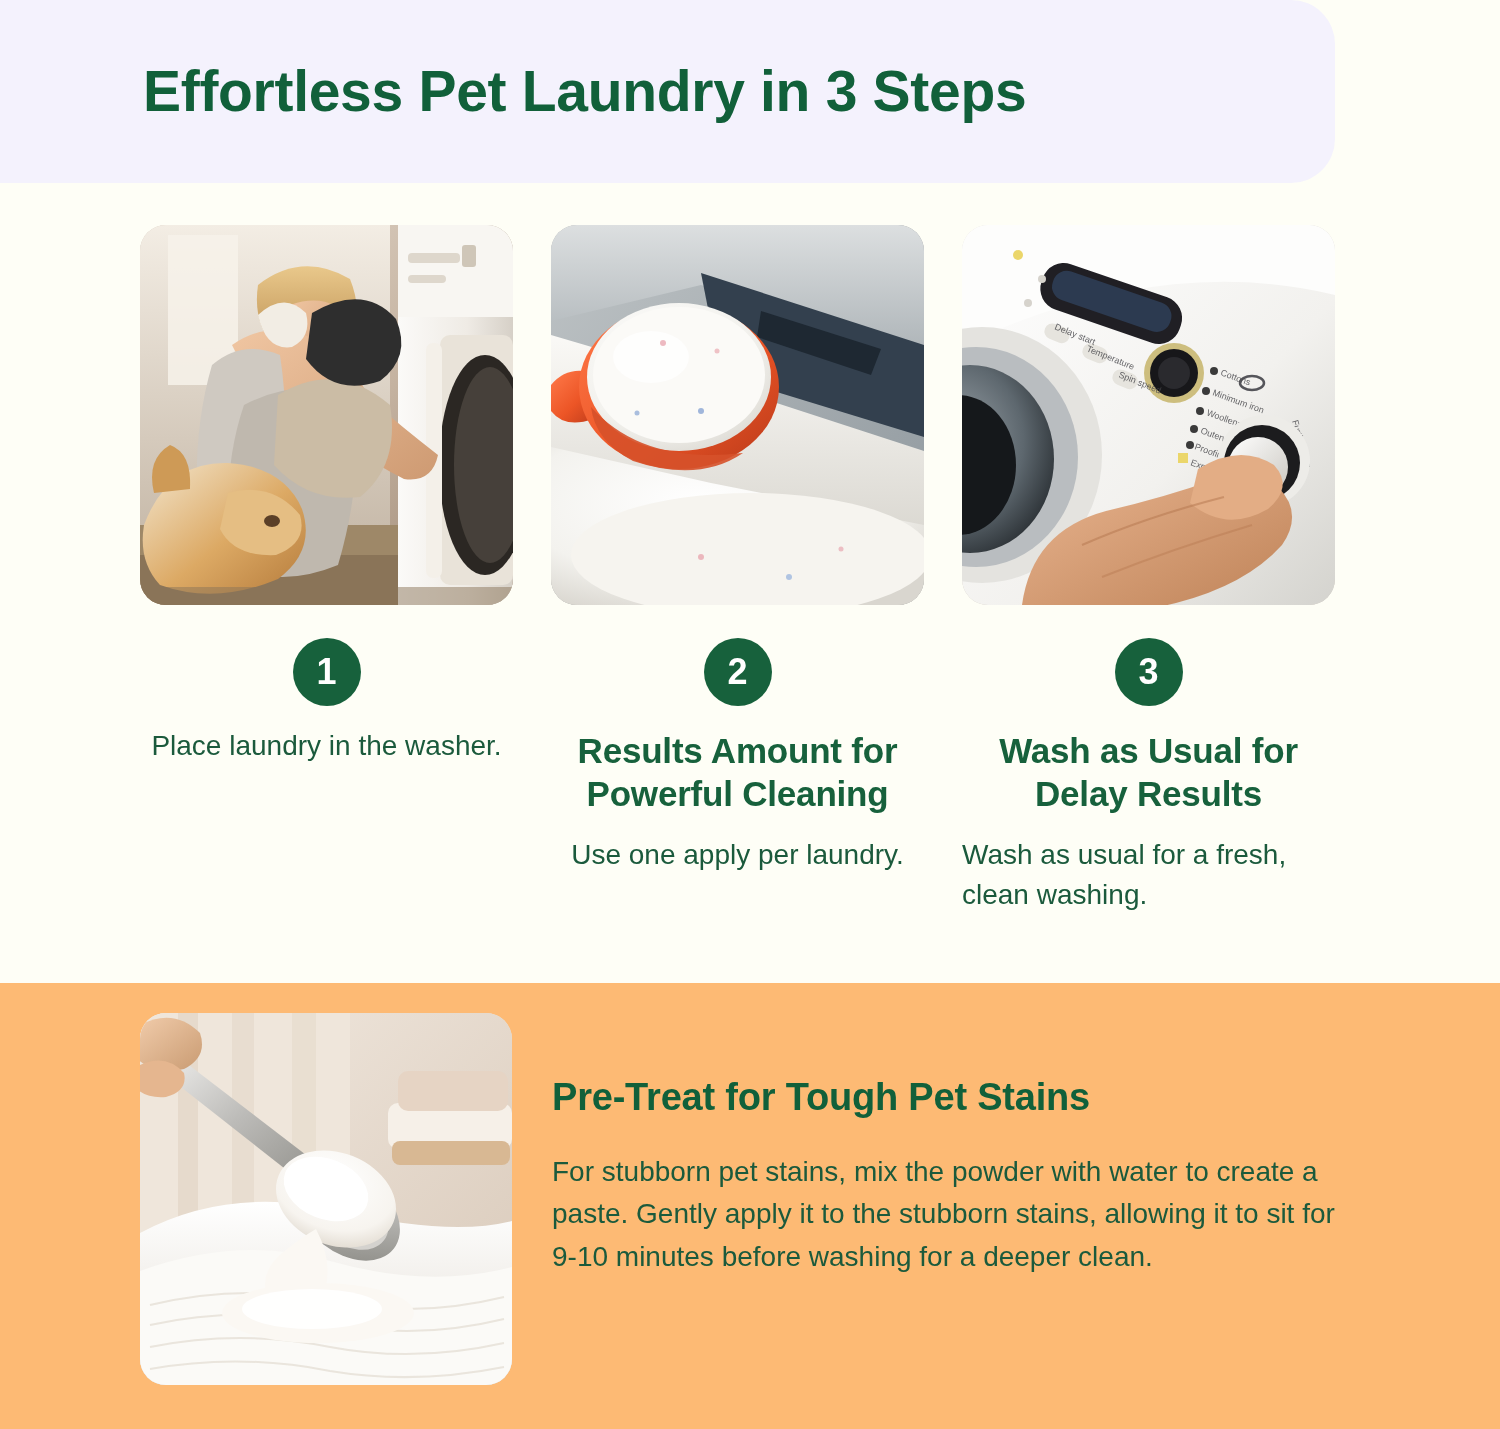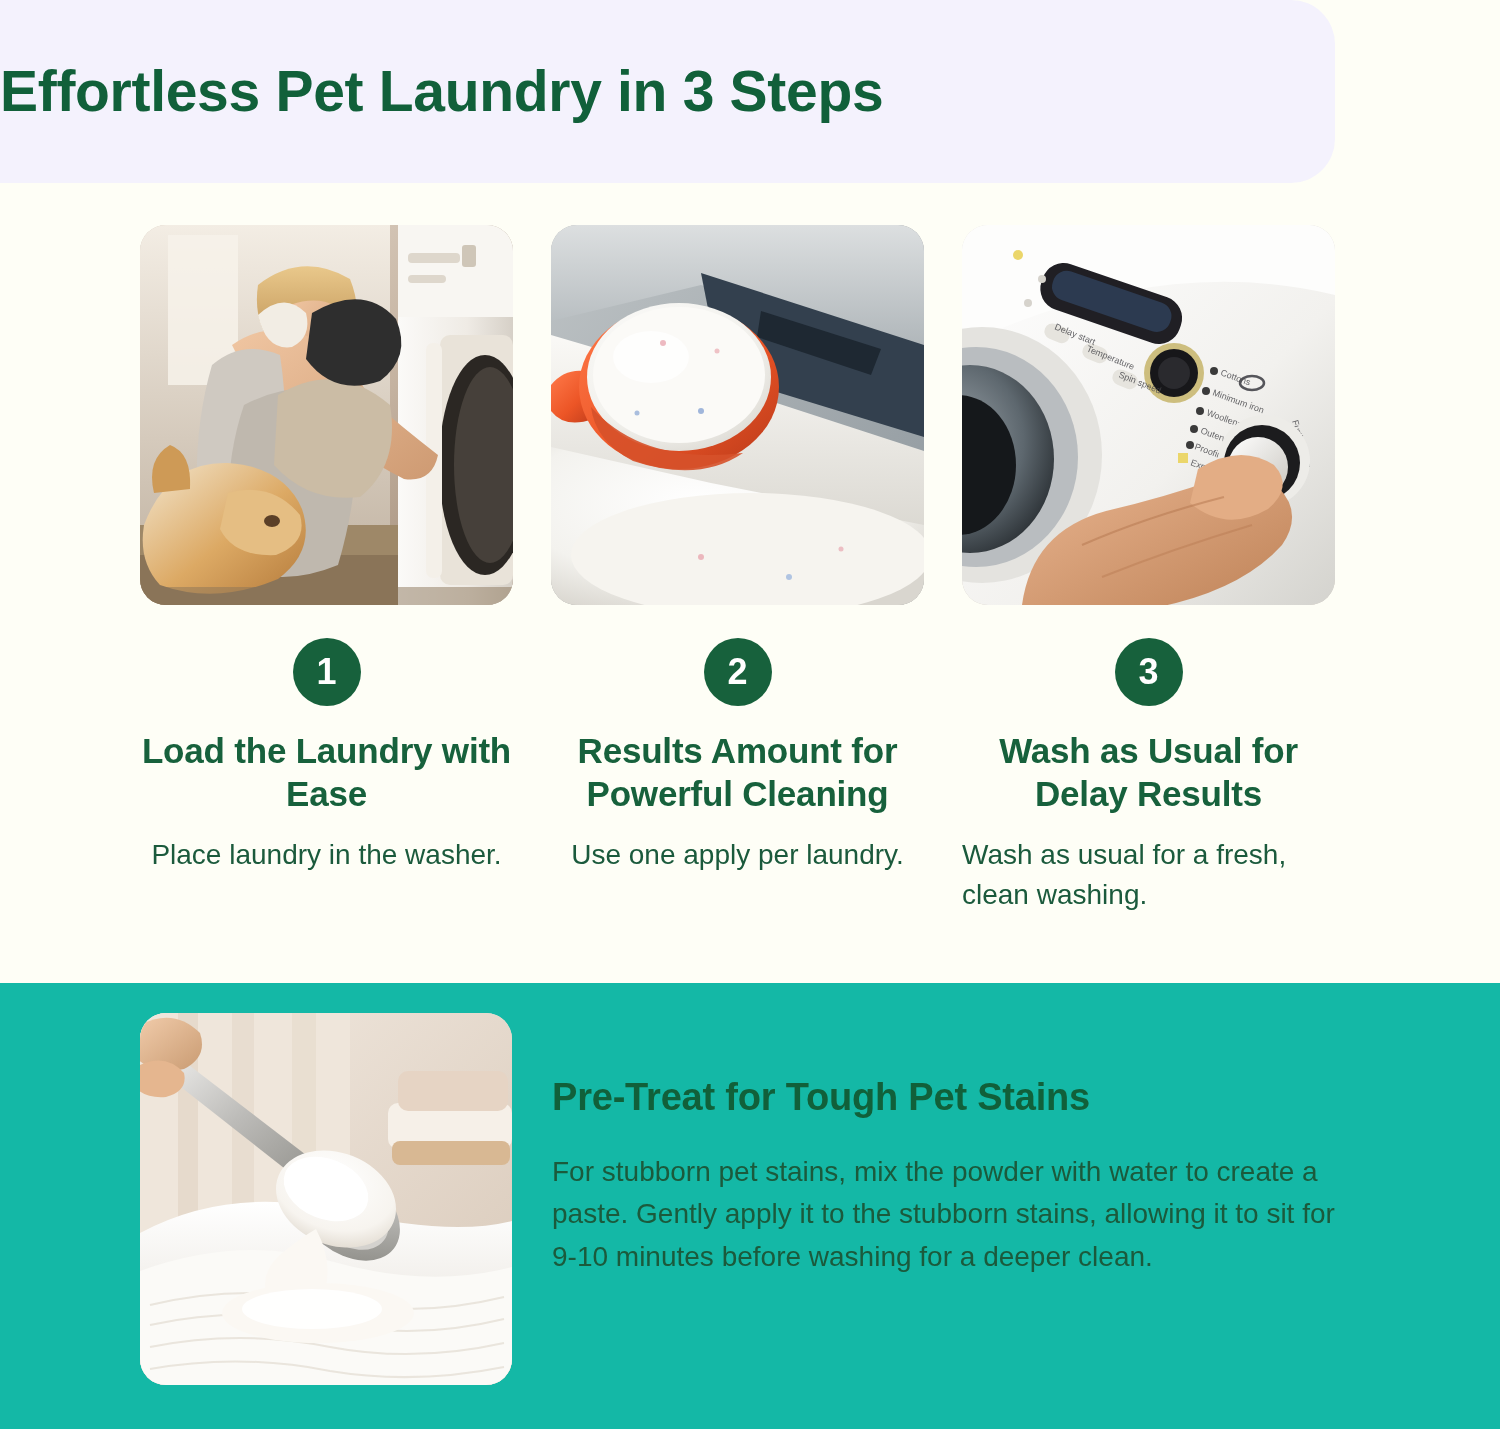--- a/index.html
+++ b/index.html
@@ -22,20 +22,21 @@
     top: 0;
     width: 1335px;
     height: 183px;
     background: #F4F2FD;
     border-radius: 0 44px 44px 0;
     display: flex;
     align-items: center;
   }
   .page-title {
     margin: 0;
+    padding-left: 143px;
     font-size: 57px;
     font-weight: 700;
     letter-spacing: -0.3px;
     color: #11603A;
     line-height: 1.1;
     white-space: nowrap;
   }
 
   
   .steps-section {
@@ -101,21 +102,21 @@
     line-height: 1.4;
   }
 
   
   .bottom-band {
     position: absolute;
     left: 0;
     top: 983px;
     width: 1500px;
     height: 446px;
-    background: #14b8a6;
+    background: #fdba74;
   }
   .bottom-inner {
     position: absolute;
     left: 140px;
     top: 30px;
     display: flex;
     gap: 40px;
     width: 1195px;
   }
   .bottom-photo {
@@ -213,21 +214,20 @@
           <path d="M118 90 q26 -24 48 -2 q6 24 -14 34 q-26 4 -34 -32z" fill="#F2EDE4"></path>
 
           <path d="M4 300 q24 -64 84 -62 q56 4 74 46 q14 42 -24 70 q-62 26 -118 6 q-22 -24 -16 -60z" fill="url(#g1dog)"></path>
           <path d="M88 268 q44 -12 72 22 q8 28 -24 40 q-42 2 -56 -26z" fill="#E5BE83"></path>
           <ellipse cx="132" cy="296" rx="8" ry="6" fill="#5B4028"></ellipse>
           <path d="M14 268 q-8 -34 16 -48 q22 8 20 44z" fill="#CE9A56"></path>
           <rect x="0" y="362" width="373" height="18" fill="#8A7458" opacity="0.5"></rect>
         </svg>
       </div>
       <div class="step-badge">1</div>
-      <h2 class="step-title">Load the Laundry with Ease</h2>
       <p class="step-desc">Place laundry in the washer.</p>
     </div>
 
     <div class="step-card">
       <div class="step-photo">
         <svg viewBox="0 0 373 380" preserveAspectRatio="xMidYMid slice" aria-hidden="true">
           <defs>
             <linearGradient id="g2bg" x1="0" y1="0" x2="1" y2="1">
               <stop offset="0%" stop-color="#BFC4C6"></stop>
                 <stop offset="100%" stop-color="#8D969C"></stop>

